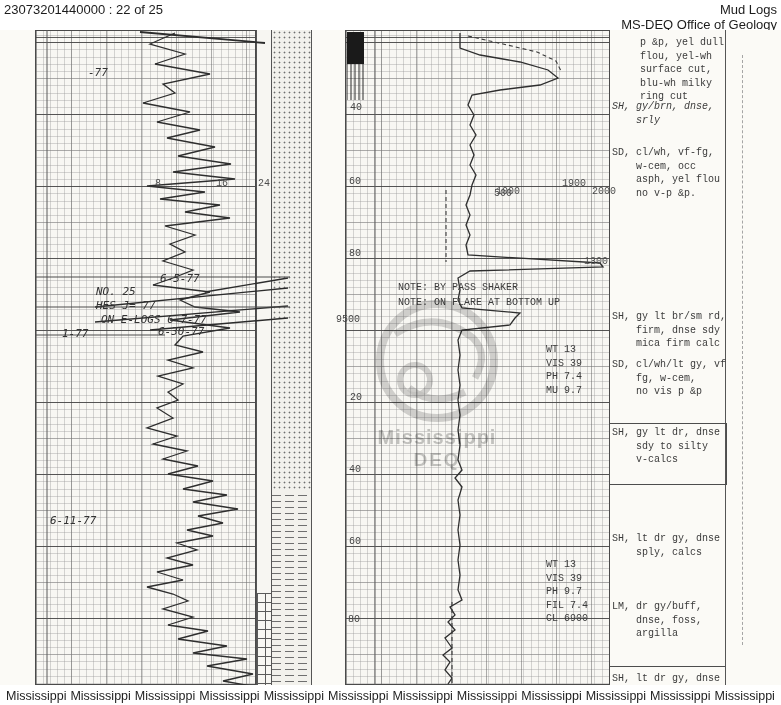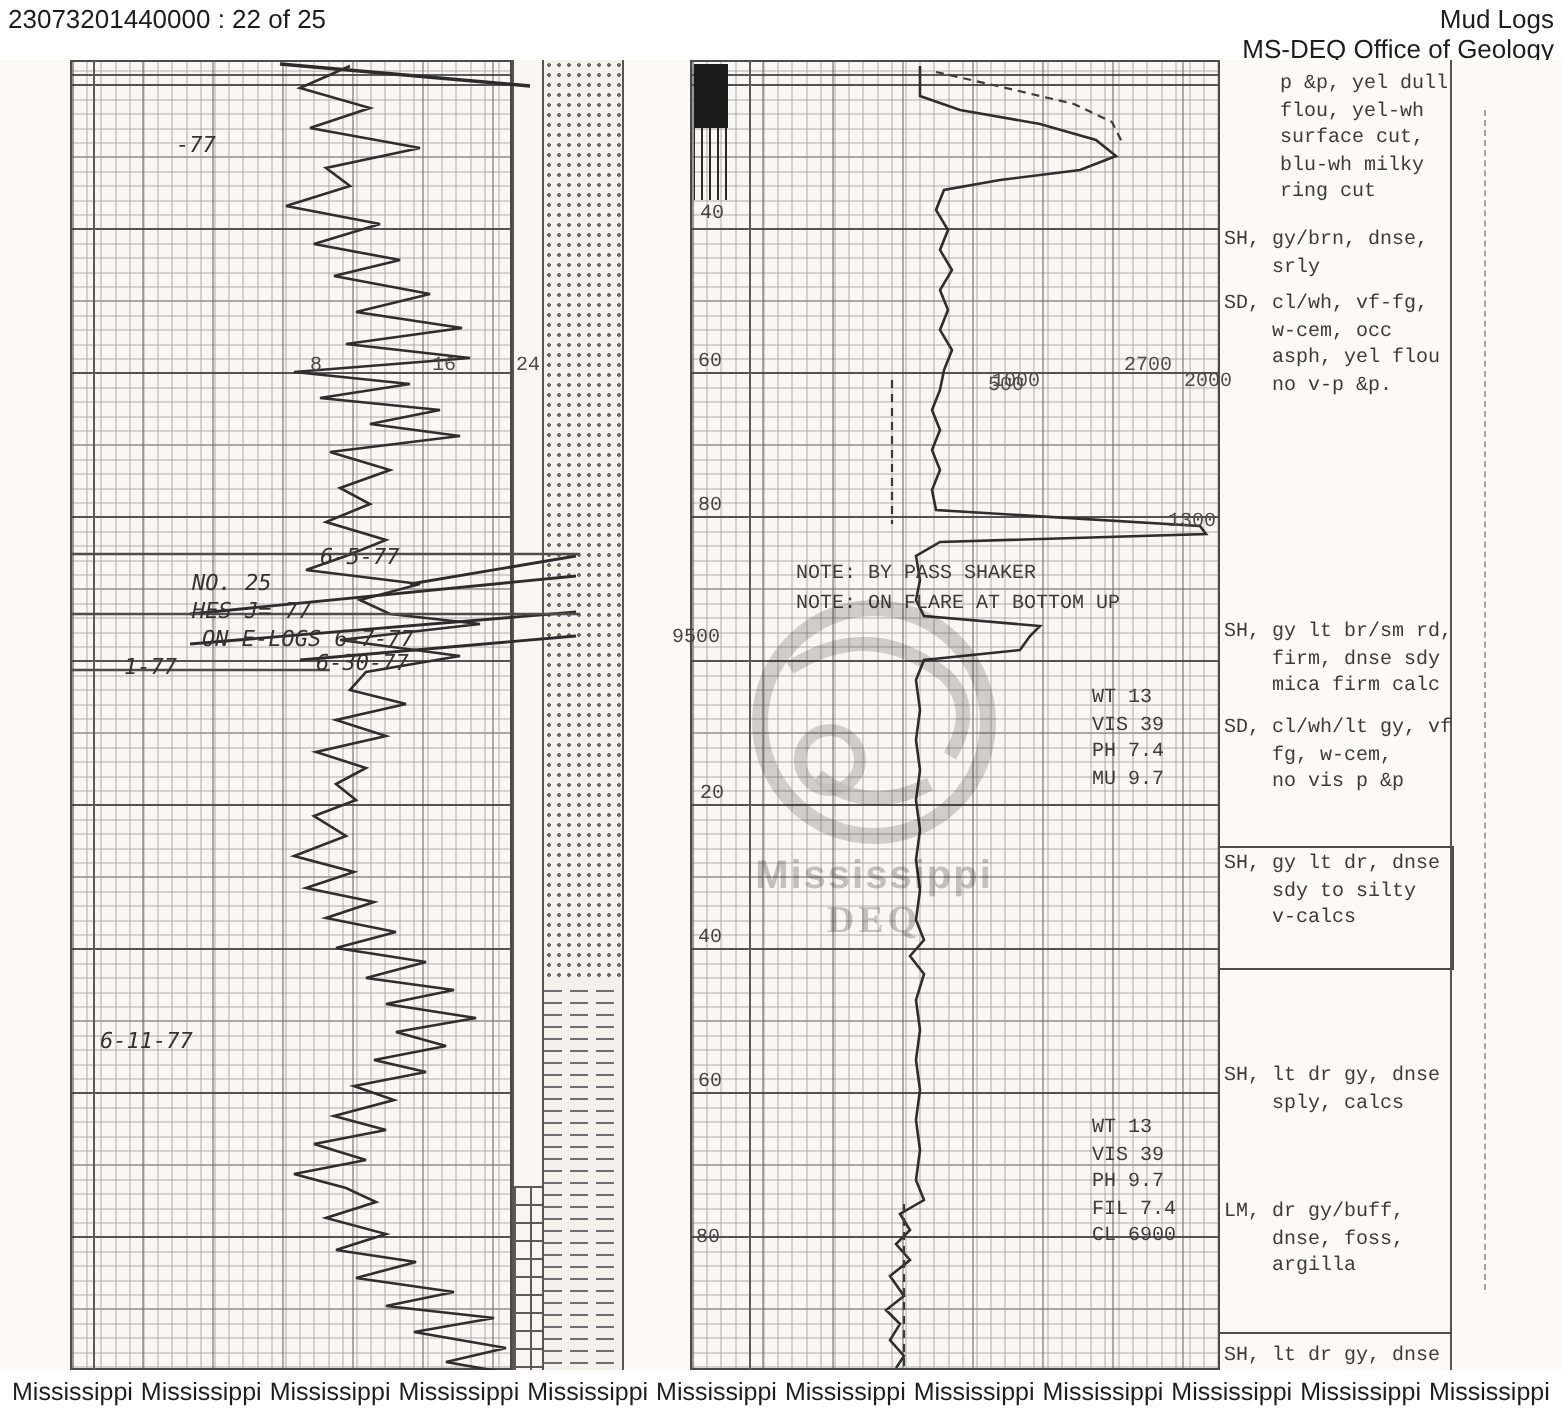--- a/index.html
+++ b/index.html
@@ -65,21 +65,21 @@
   .hw{position:absolute;font-family:"DejaVu Sans Mono",monospace;font-style:italic;
       color:#333;font-size:11px;white-space:pre;}
   .tick{position:absolute;font-family:"Liberation Mono",monospace;color:#4c4c4c;font-size:10px;}
   .depth{position:absolute;font-family:"Liberation Mono",monospace;color:#444;font-size:10px;}
 
   
   #watermark{position:absolute;left:352px;top:296px;width:170px;height:190px;
     mix-blend-mode:multiply;opacity:.5;text-align:center;}
   #wm-name{font-family:"Liberation Sans",sans-serif;font-weight:bold;font-size:20px;
     color:#8f8f8f;letter-spacing:1px;margin-top:-4px;}
-  #wm-dept{font-family:Liberation Serif, serif;font-weight:bold;font-size:19px;
+  #wm-dept{font-family:Liberation Sans, sans-serif;font-weight:bold;font-size:19px;
     color:#8f8f8f;letter-spacing:2px;}
 
   
   #bottom-row{position:absolute;left:0;bottom:2px;width:781px;display:flex;
     justify-content:space-between;padding:0 6px;box-sizing:border-box;}
   #bottom-row span{font-size:12.5px;color:#1d1d1d;white-space:nowrap;}
 </style>
 </head>
 <body>
 
@@ -135,21 +135,21 @@
   <div class="vline-dash" style="left:742px;top:55px;height:590px;"></div>
   <div id="anno-box"></div>
   <div class="hline" style="left:609px;top:666px;width:116px;"></div>
 
   <span class="tick" style="left:155px;top:178px;">8</span>
   <span class="tick" style="left:216px;top:178px;">16</span>
   <span class="tick" style="left:258px;top:178px;">24</span>
 
   <span class="tick" style="left:494px;top:188px;">500</span>
   <span class="tick" style="left:496px;top:186px;">1000</span>
-  <span class="tick" style="left:562px;top:178px;">2700</span>
+  <span class="tick" style="left:562px;top:178px;">1900</span>
   <span class="tick" style="left:592px;top:186px;">2000</span>
   <span class="tick" style="left:584px;top:256px;">1300</span>
 
   <span class="depth" style="left:350px;top:102px;">40</span>
   <span class="depth" style="left:349px;top:176px;">60</span>
   <span class="depth" style="left:349px;top:248px;">80</span>
   <span class="depth" style="left:336px;top:314px;">9500</span>
   <span class="depth" style="left:350px;top:392px;">20</span>
   <span class="depth" style="left:349px;top:464px;">40</span>
   <span class="depth" style="left:349px;top:536px;">60</span>
@@ -175,21 +175,21 @@
 VIS 39
 PH 9.7
 FIL 7.4
 CL 6900</div>
 
   <div class="mono anno" style="left:640px;top:36px;">p &amp;p, yel dull
 flou, yel-wh
 surface cut,
 blu-wh milky
 ring cut</div>
-  <div class="mono anno" style="top:114px;">SH, gy/brn, dnse,
+  <div class="mono anno" style="top:100px;font-style:italic;">SH, gy/brn, dnse,
     srly</div>
   <div class="mono anno" style="top:146px;">SD, cl/wh, vf-fg,
     w-cem, occ
     asph, yel flou
     no v-p &amp;p.</div>
   <div class="mono anno" style="top:310px;">SH, gy lt br/sm rd,
     firm, dnse sdy
     mica firm calc</div>
   <div class="mono anno" style="top:358px;">SD, cl/wh/lt gy, vf
     fg, w-cem,

